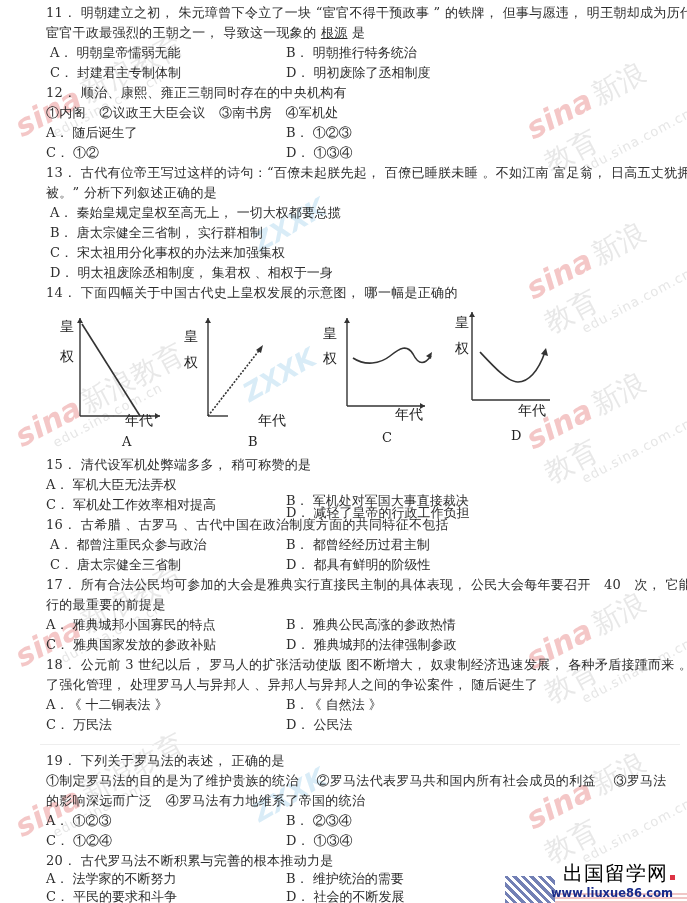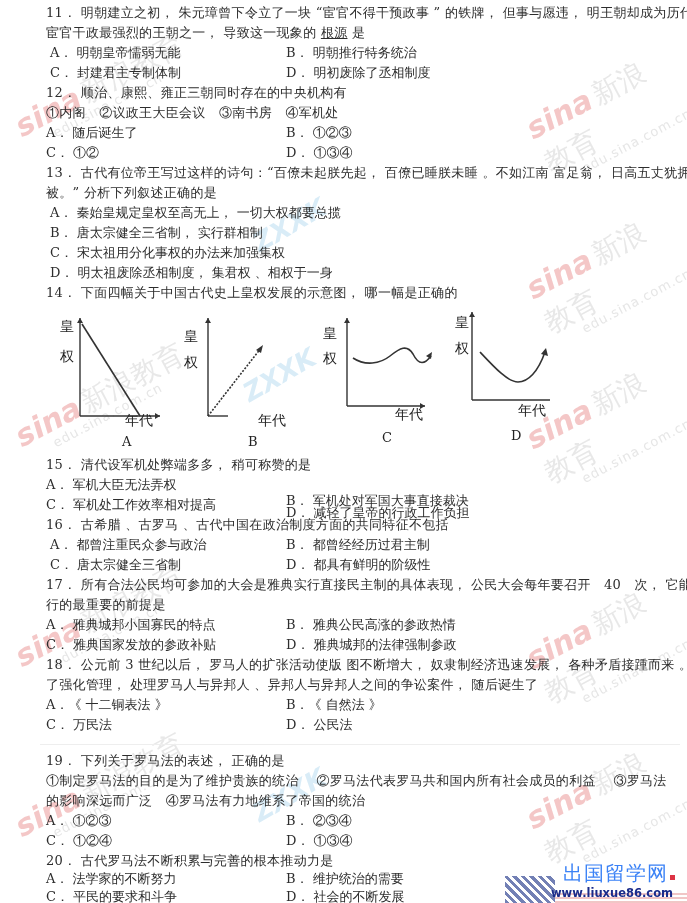--- a/index.html
+++ b/index.html
@@ -25,21 +25,21 @@
     .wm2 { position: absolute; pointer-events: none; transform: rotate(-30deg); font-family: "DejaVu Sans", sans-serif; font-weight: bold; font-style: italic; color: #d9ecf7; font-size: 26px; }
     .chart { position: absolute; }
     .chart svg { overflow: visible; }
     .clabel { position: absolute; font-size: 14px; color: #222; }
     .divider { position: absolute; left: 40px; top: 744px; width: 640px; height: 1px; background: #eeeeee; }
     .brand { position: absolute; left: 505px; top: 862px; width: 182px; height: 41px; }
     .brand .flag { position: absolute; left: 0; top: 14px; width: 50px; height: 27px;
       background: repeating-linear-gradient(45deg,#5a6aa8 0 3px,#ffffff 3px 6px); opacity: .85; }
     .brand .stripe { position: absolute; left: 50px; top: 30px; width: 132px; height: 11px;
       background: repeating-linear-gradient(0deg,#e8a0a0 0 2px,#ffffff 2px 4px); opacity:.6; }
-    .brand .title { position: absolute; left: 58px; top: -2px; font-family: Liberation Serif, serif; font-size: 20px; color: #3b82f6; letter-spacing: 1px; }
+    .brand .title { position: absolute; left: 58px; top: -2px; font-family: Liberation Serif, serif; font-size: 20px; color: #000000; letter-spacing: 1px; }
     .brand .dot { display:inline-block; width:5px; height:5px; background:#d34; margin-left:2px; }
     .brand .site { position: absolute; left: 46px; top: 24px; font-family: "DejaVu Sans", sans-serif; font-size: 11.5px; color: #1a2b8a; font-weight: bold; }
   </style>
 </head>
 <body>
 
 <div class="page">
 
   <div class="wm" style="left:20px;top:110px;">
     <span class="logo">sina</span><span class="cn">新浪教育</span>

